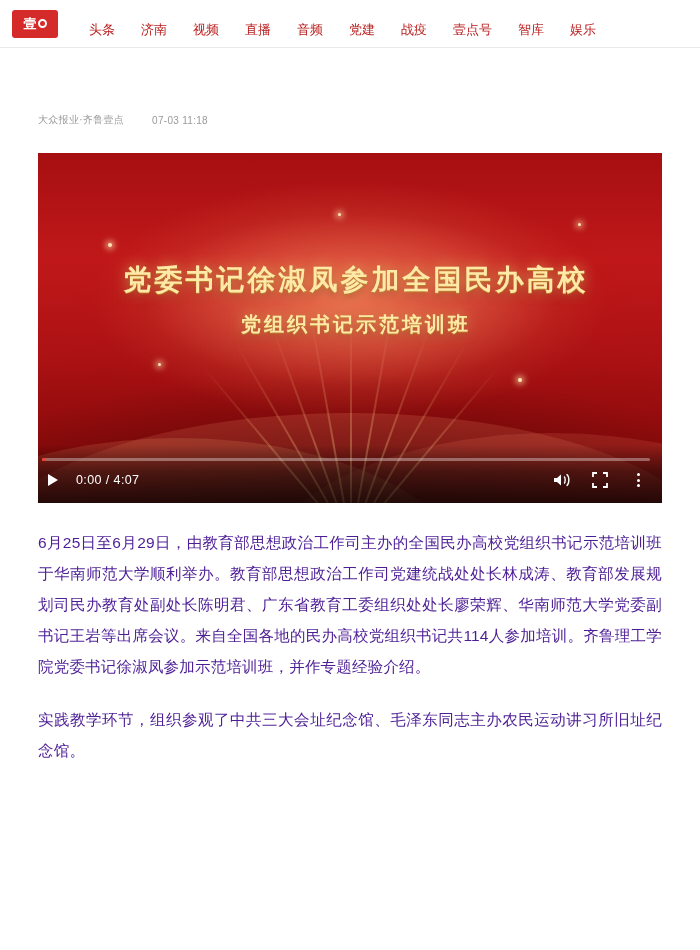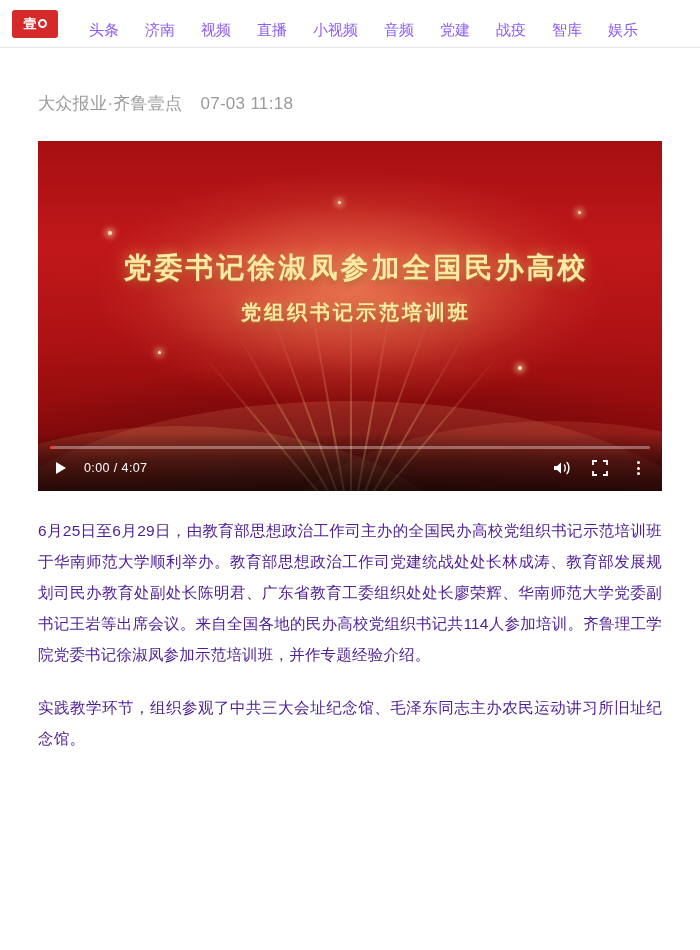--- a/index.html
+++ b/index.html
@@ -47,48 +47,48 @@
     border-radius: 50%;
     margin-left: 2px;
   }
   .nav {
     display: flex;
     align-items: center;
     gap: 0px;
     flex: 1 1 auto;
   }
   .nav-item {
-    font-size: 15px;
-    color: #8b5cf6;
+    font-size: 13px;
+    color: #b91c1c;
     padding: 0 13px;
     white-space: nowrap;
     cursor: pointer;
     line-height: 48px;
     margin-top: 13px;
   }
 
   
   .article {
     padding: 28px 38px 0 38px;
   }
   h1.title {
     font-size: 26px;
     line-height: 1.42;
     color: #1a1a1a;
     font-weight: bold;
     margin: 4px 0 0 0;
     letter-spacing: 0.2px;
   }
   .meta {
-    margin-top: 16px;
-    font-size: 17px;
+    margin-top: 37px;
+    font-size: 10px;
     color: #9a9a9a;
     display: flex;
     align-items: center;
-    gap: 18px;
+    gap: 28px;
   }
   .meta-src { letter-spacing: 0.3px; }
   .meta-time { letter-spacing: 0.3px; }
 
   
   .video-wrap {
     margin: 26px 0 0 0;
     width: 624px;
     height: 350px;
     position: relative;
@@ -154,21 +154,21 @@
 
   
   .controls {
     position: absolute;
     left: 0; right: 0; bottom: 0;
     height: 58px;
     background: linear-gradient(180deg, rgba(0,0,0,0) 0%, rgba(0,0,0,0.45) 45%, rgba(0,0,0,0.72) 100%);
     display: flex;
     flex-direction: column;
     justify-content: flex-end;
-    padding: 0 12px 8px 12px;
+    padding: 0 12px 8px 4px;
   }
   .ctrl-row {
     display: flex;
     align-items: center;
     height: 30px;
     color: #ffffff;
   }
   .btn-play {
     width: 22px; height: 22px;
     display: flex; align-items: center; justify-content: center;
@@ -229,24 +229,24 @@
 <div class="topbar">
   <div class="logo">
     <span class="logo-text">壹</span>
     <span class="logo-dot"></span>
   </div>
   <div class="nav">
     <div class="nav-item">头条</div>
     <div class="nav-item">济南</div>
     <div class="nav-item">视频</div>
     <div class="nav-item">直播</div>
-    <div class="nav-item">小视频</div>
     <div class="nav-item">音频</div>
     <div class="nav-item">党建</div>
     <div class="nav-item">战疫</div>
+    <div class="nav-item">壹点号</div>
     <div class="nav-item">智库</div>
     <div class="nav-item">娱乐</div>
   </div>
 </div>
 
 <div class="article">
   <div class="meta">
     <span class="meta-src">大众报业·齐鲁壹点</span>
     <span class="meta-time">07-03 11:18</span>
   </div>

